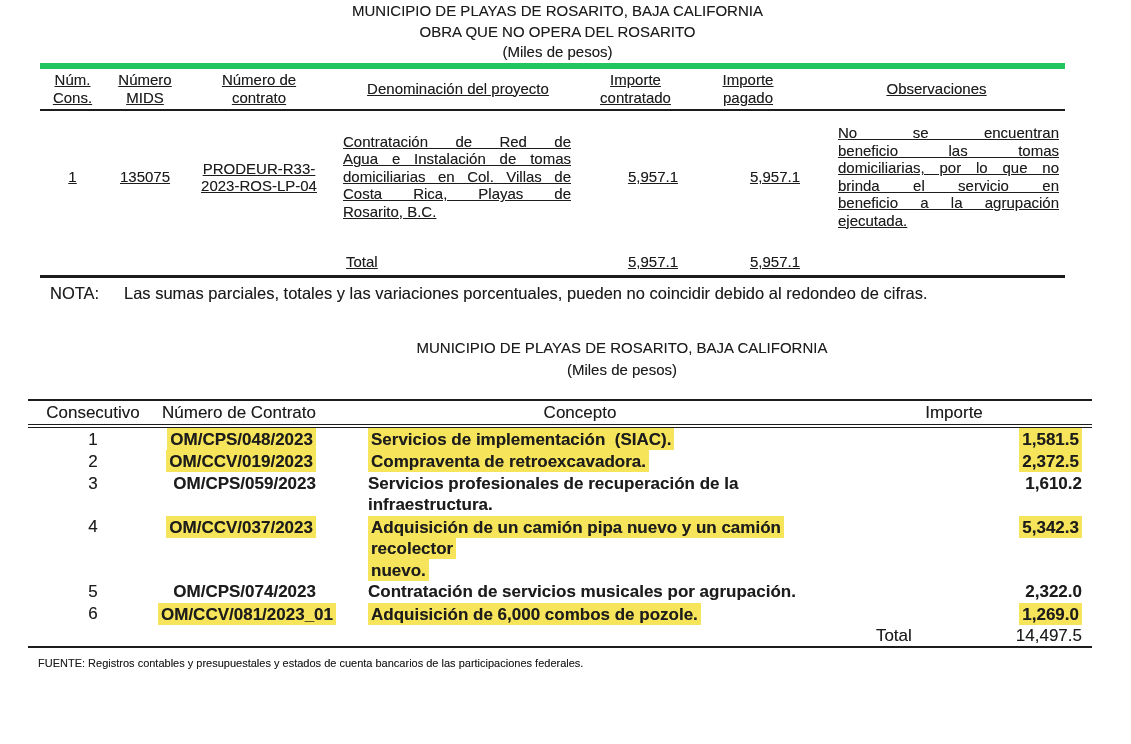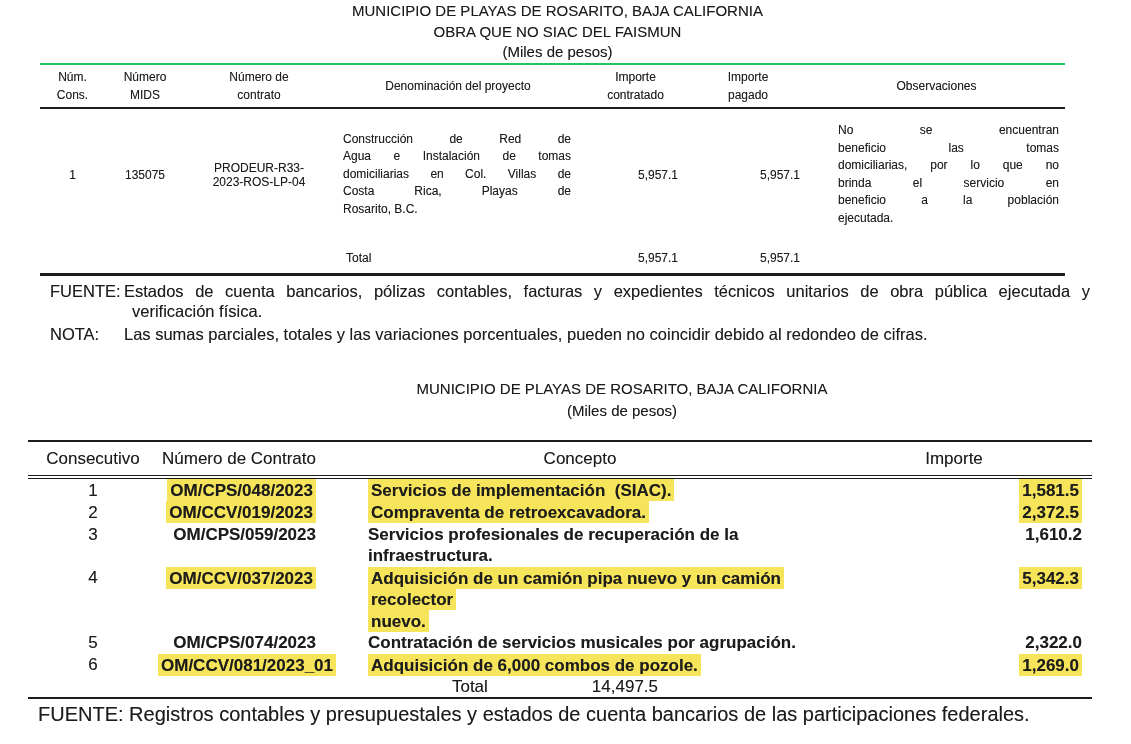--- a/index.html
+++ b/index.html
@@ -14,22 +14,22 @@
 
   
   .titles1 { width: 1105px; margin: 1px 0 0 5px; text-align: center;
              font-size: 15px; line-height: 20.5px; }
   .titles2 { width: 1018px; margin: 35px 0 0 113px; text-align: center;
              font-size: 15px; line-height: 21.5px; }
 
   
   table { border-collapse: collapse; table-layout: fixed; }
   .t1 { width: 1025px; margin-left: 40px;
-        border-top: 2px solid #22c55e; border-bottom: 3px solid #1c1c1c;
-        font-size: 12px; }
+        border-top: 6px solid #22c55e; border-bottom: 3px solid #1c1c1c;
+        font-size: 15px; text-decoration: underline; }
   .t1 thead tr { border-bottom: 2px solid #1c1c1c; }
   .t1 th { font-weight: normal; height: 44px; vertical-align: middle;
            text-align: center; line-height: 18px; }
   .pre { white-space: pre-line; }
   .t1 .row-main td { vertical-align: middle; height: 133px; }
   .t1 td.c { text-align: center; }
   .t1 td.denom { padding: 0 12px 0 10px; }
   .t1 td.obs   { padding: 0 6px 0 30px; }
   .t1 td.n1 { text-align: right; padding-right: 10px; }
   .t1 td.n2 { text-align: right; padding-right: 8px; }
@@ -46,42 +46,42 @@
   .noterow .txt { flex: 1; }
   .stretch { text-align: justify; text-align-last: justify; }
   .cont2 { margin-left: 8px; margin-top: 2px; }
   .noterow.nota { margin-top: 5px; }
 
   
   .t2 { width: 1064px; margin: 19px 0 0 28px;
         border-top: 2px solid #1c1c1c; border-bottom: 2px solid #1c1c1c;
         font-size: 17px; }
   .t2 thead tr { border-bottom: 4px double #1c1c1c; }
-  .t2 th { font-weight: normal; height: 36px; vertical-align: middle; text-align: center; }
+  .t2 th { font-weight: normal; height: 26px; vertical-align: middle; text-align: center; }
   .t2 th.h-importe { padding-right: 24px; }
   .t2 td { line-height: 21.5px; vertical-align: top; }
   .t2 td.c { text-align: center; }
   .t2 td.contrato { text-align: right; padding-right: 4px; }
   .t2 td.concepto { padding-left: 48px; }
   .t2 td.importe  { text-align: right; padding-right: 10px; }
   .t2 .trow td { padding-top: 0.5px; }
   .hlable { white-space: pre-line; font-weight: bold; }
   .hl { background: var(--hl); padding: 1.5px 3px; box-decoration-break: clone;
         -webkit-box-decoration-break: clone; }
-  .t2 .total-cell { text-align: center; padding-right: 10px; }
+  .t2 .total-cell { text-align: right; padding-right: 10px; }
   .t2 .total-gap { display: inline-block; width: 104px; }
 
-  .fuente2 { margin: 6px 0 0 38px; font-size: 20px; line-height: 19px; }
+  .fuente2 { margin: 6px 0 0 38px; font-size: 11px; line-height: 19px; }
 </style>
 </head>
 <body>
 
 <div class="titles1">
   <div>MUNICIPIO DE PLAYAS DE ROSARITO, BAJA CALIFORNIA</div>
-  <div>OBRA QUE NO SIAC DEL FAISMUN</div>
+  <div>OBRA QUE NO OPERA DEL ROSARITO</div>
   <div>(Miles de pesos)</div>
 </div>
 
 <table class="t1">
   <colgroup>
     <col style="width:65px">
       <col style="width:80px">
       <col style="width:148px">
     <col style="width:250px">
       <col style="width:105px">
@@ -105,60 +105,53 @@
     </tr>
   </thead>
   <tbody>
     <tr class="row-main">
       <td class="c">1</td>
       <td class="c">135075</td>
       <td class="c pre">PRODEUR-R33-
 2023-ROS-LP-04</td>
       <td class="denom">
         <div class="block">
-            <div class="jline">Construcción de Red de</div>
+            <div class="jline">Contratación de Red de</div>
             <div class="jline">Agua e Instalación de tomas</div>
             <div class="jline">domiciliarias en Col. Villas de</div>
             <div class="jline">Costa Rica, Playas de</div>
             <div class="jline last">Rosarito, B.C.</div>
           </div>
       </td>
       <td class="n1">5,957.1</td>
       <td class="n2">5,957.1</td>
       <td class="obs">
         <div class="block">
             <div class="jline">No se encuentran</div>
             <div class="jline">beneficio las tomas</div>
             <div class="jline">domiciliarias, por lo que no</div>
             <div class="jline">brinda el servicio en</div>
-            <div class="jline">beneficio a la población</div>
+            <div class="jline">beneficio a la agrupación</div>
             <div class="jline last">ejecutada.</div>
           </div>
       </td>
     </tr>
     <tr class="row-total">
       <td></td>
       <td></td>
       <td></td>
       <td class="tlabel">Total</td>
       <td class="n1">5,957.1</td>
       <td class="n2">5,957.1</td>
       <td></td>
     </tr>
   </tbody>
 </table>
 
 <div class="notes">
-  <div class="noterow">
-    <div class="lab">FUENTE:</div>
-    <div class="txt">
-      <div class="stretch">Estados de cuenta bancarios, pólizas contables, facturas y expedientes técnicos unitarios de obra pública ejecutada y</div>
-      <div class="cont2">verificación física.</div>
-    </div>
-  </div>
   <div class="noterow nota">
     <div class="lab">NOTA:</div>
     <div class="txt">Las sumas parciales, totales y las variaciones porcentuales, pueden no coincidir debido al redondeo de cifras.</div>
   </div>
 </div>
 
 <div class="titles2">
   <div>MUNICIPIO DE PLAYAS DE ROSARITO, BAJA CALIFORNIA</div>
   <div>(Miles de pesos)</div>
 </div>

